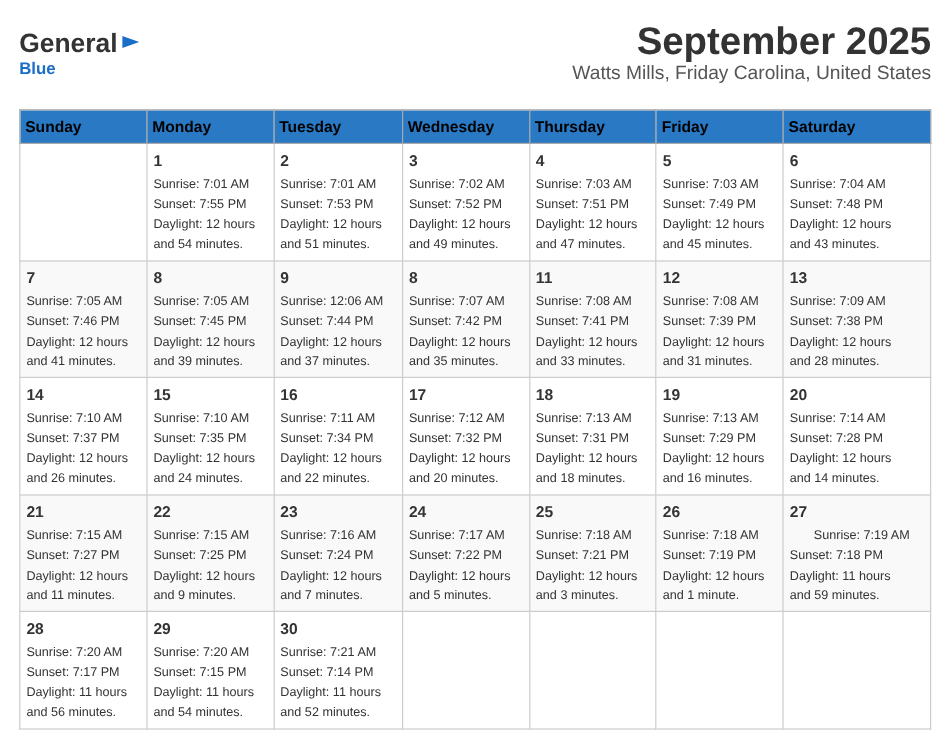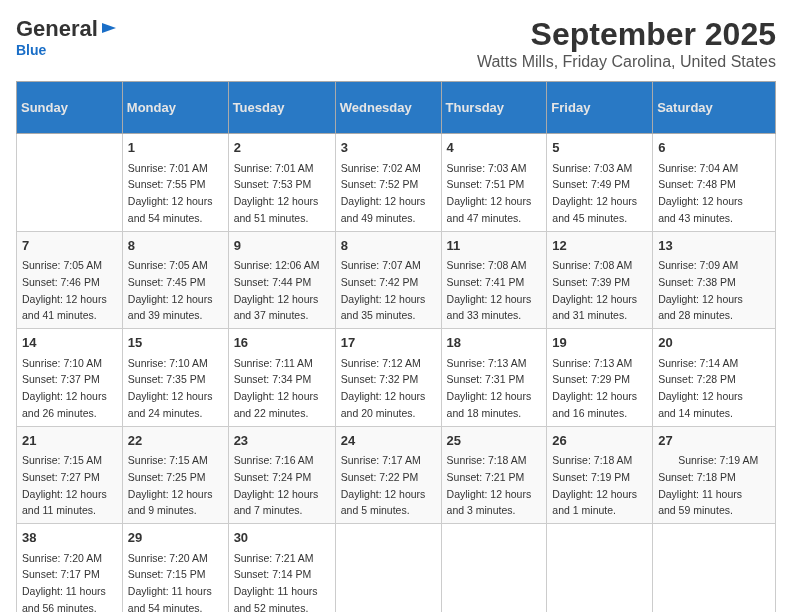--- a/index.html
+++ b/index.html
@@ -6,22 +6,22 @@
     body {
       font-family: Arial, sans-serif;
       background: #fff;
       width: 792px;
       min-height: 612px;
       padding: 16px;
     }
     .header {
       display: flex;
       justify-content: space-between;
-      align-items: flex-start;
-      margin-bottom: 10px;
+      align-items: center;
+      margin-bottom: 20px;
     }
     .logo {
       display: flex;
       flex-direction: column;
       align-items: flex-start;
     }
     .logo-line {
       display: flex;
       align-items: center;
     }
@@ -41,22 +41,22 @@
       font-weight: normal;
       color: #555;
     }
     table {
       width: 100%;
       border-collapse: collapse;
       font-size: 11px;
     }
     thead tr th {
       background: #2979c5;
-      color: #e5e5e5;
-      padding: 18px 4px;
+      color: #000000;
+      padding: 6px 4px;
       text-align: left;
       font-size: 13px;
       font-weight: bold;
       border: 1px solid #aaa;
     }
     tbody tr td {
       border: 1px solid #ccc;
       vertical-align: top;
       padding: 4px 5px;
       min-height: 80px;
@@ -221,21 +221,21 @@
         <td><span class="day-num">26</span><span class="day-info" style="white-space: pre-line;">Sunrise: 7:18 AM
 Sunset: 7:19 PM
 Daylight: 12 hours
 and 1 minute.</span></td>
         <td><span class="day-num">27</span><span class="day-info" style="white-space: pre-line; margin-left: 20px;">Sunrise: 7:19 AM
 Sunset: 7:18 PM
 Daylight: 11 hours
 and 59 minutes.</span></td>
       </tr>
       <tr>
-        <td><span class="day-num">38</span><span class="day-info" style="white-space: pre-line;">Sunrise: 7:20 AM
+        <td><span class="day-num">28</span><span class="day-info" style="white-space: pre-line;">Sunrise: 7:20 AM
 Sunset: 7:17 PM
 Daylight: 11 hours
 and 56 minutes.</span></td>
         <td><span class="day-num">29</span><span class="day-info" style="white-space: pre-line;">Sunrise: 7:20 AM
 Sunset: 7:15 PM
 Daylight: 11 hours
 and 54 minutes.</span></td>
         <td><span class="day-num">30</span><span class="day-info" style="white-space: pre-line;">Sunrise: 7:21 AM
 Sunset: 7:14 PM
 Daylight: 11 hours

